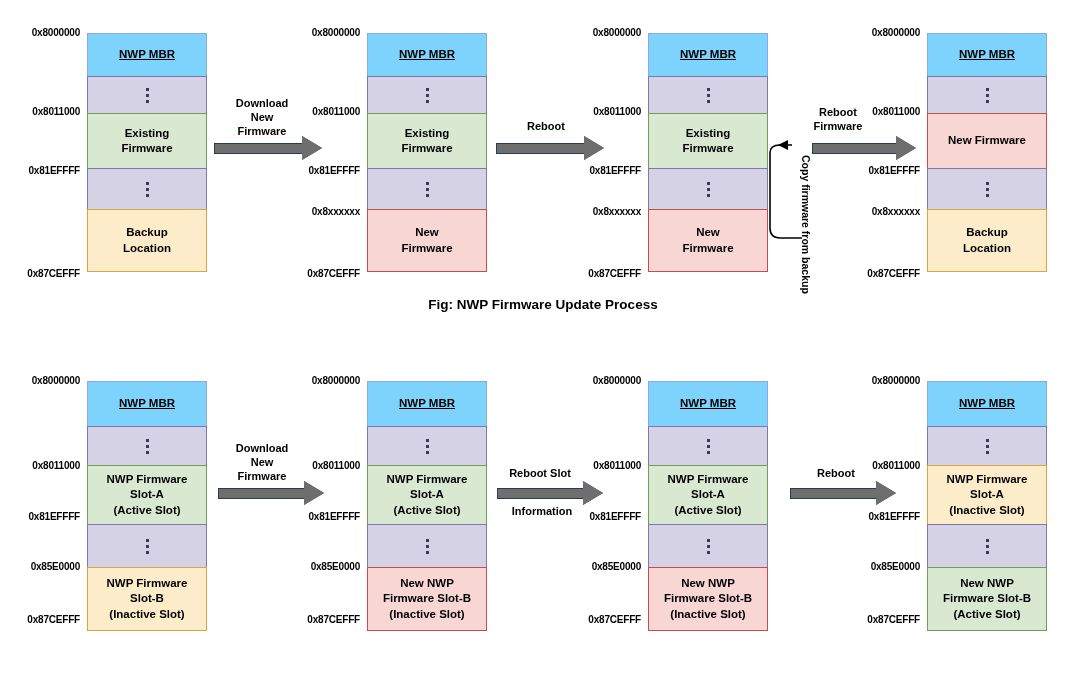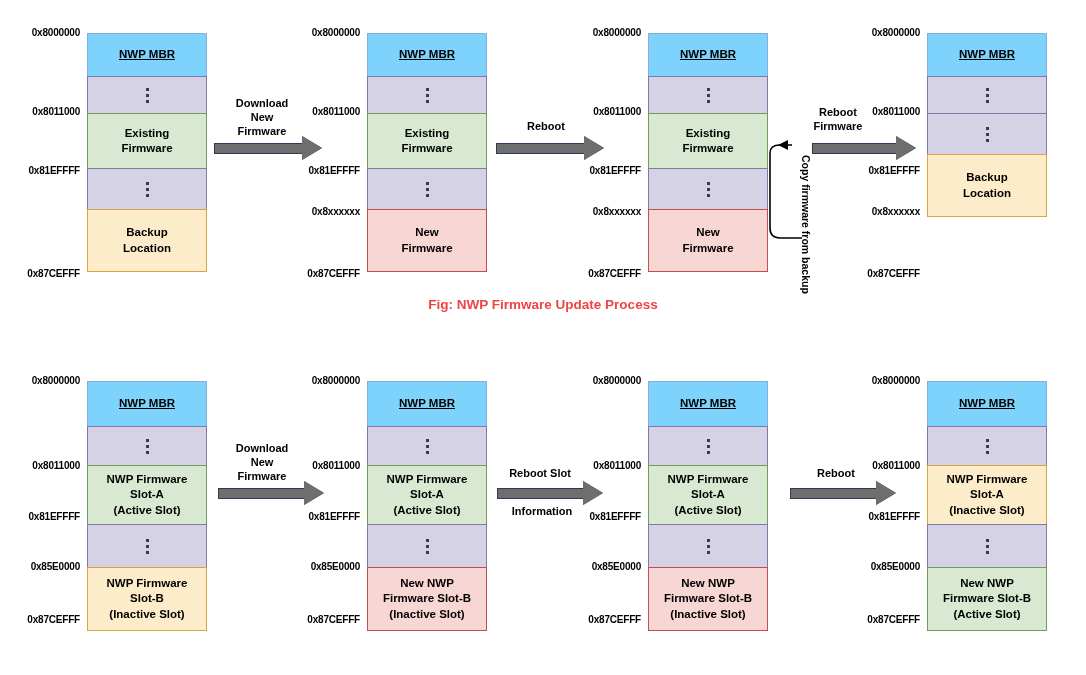--- a/index.html
+++ b/index.html
@@ -141,21 +141,21 @@
     color: #000;
   }
 
   
   .caption {
     position: absolute;
     width: 100%;
     text-align: center;
     font-size: 13.5px;
     font-weight: bold;
-    color: #ef4444;
+    color: #000000;
   }
 
   
   .copy-wrap { position: absolute; }
   .copy-label {
     position: absolute;
     font-size: 10.5px;
     font-weight: bold;
     line-height: 1.2;
     white-space: nowrap;
@@ -306,20 +306,23 @@
     <div class="blk c-blue h-mbr">
       <span>NWP MBR</span>
     </div>
     <div class="blk c-lav h-gap1 ellipsis">
       <span class="dots">
           <i></i>
           <i></i>
           <i></i>
         </span>
     </div>
+    <div class="blk c-pink h-mid">
+      <span>New Firmware</span>
+    </div>
     <div class="blk c-lav h-gap2 ellipsis dashed-bottom">
       <span class="dots">
           <i></i>
           <i></i>
           <i></i>
         </span>
     </div>
     <div class="blk c-cream h-low">
       <span>Backup</span>
       <span>Location</span>

